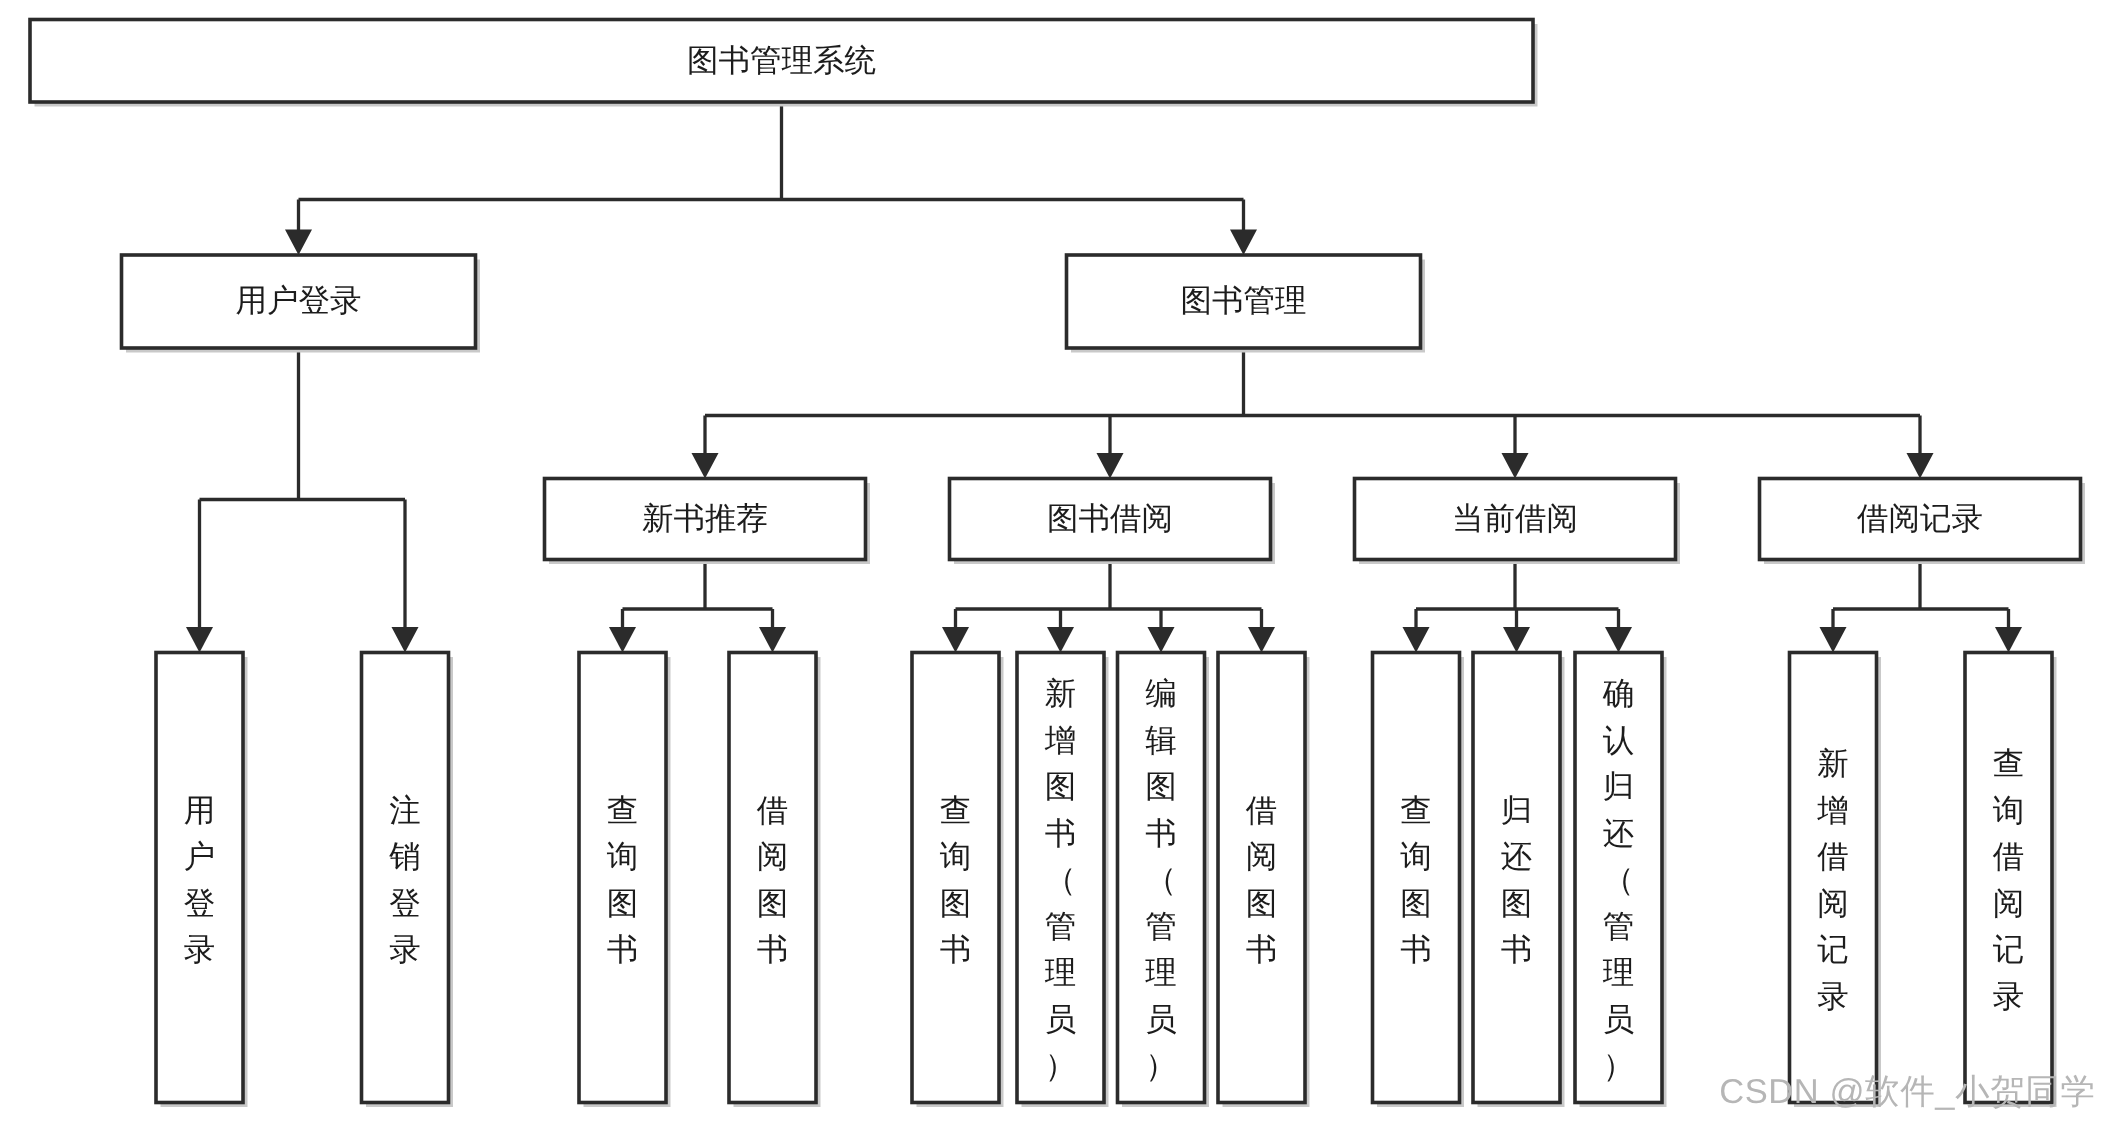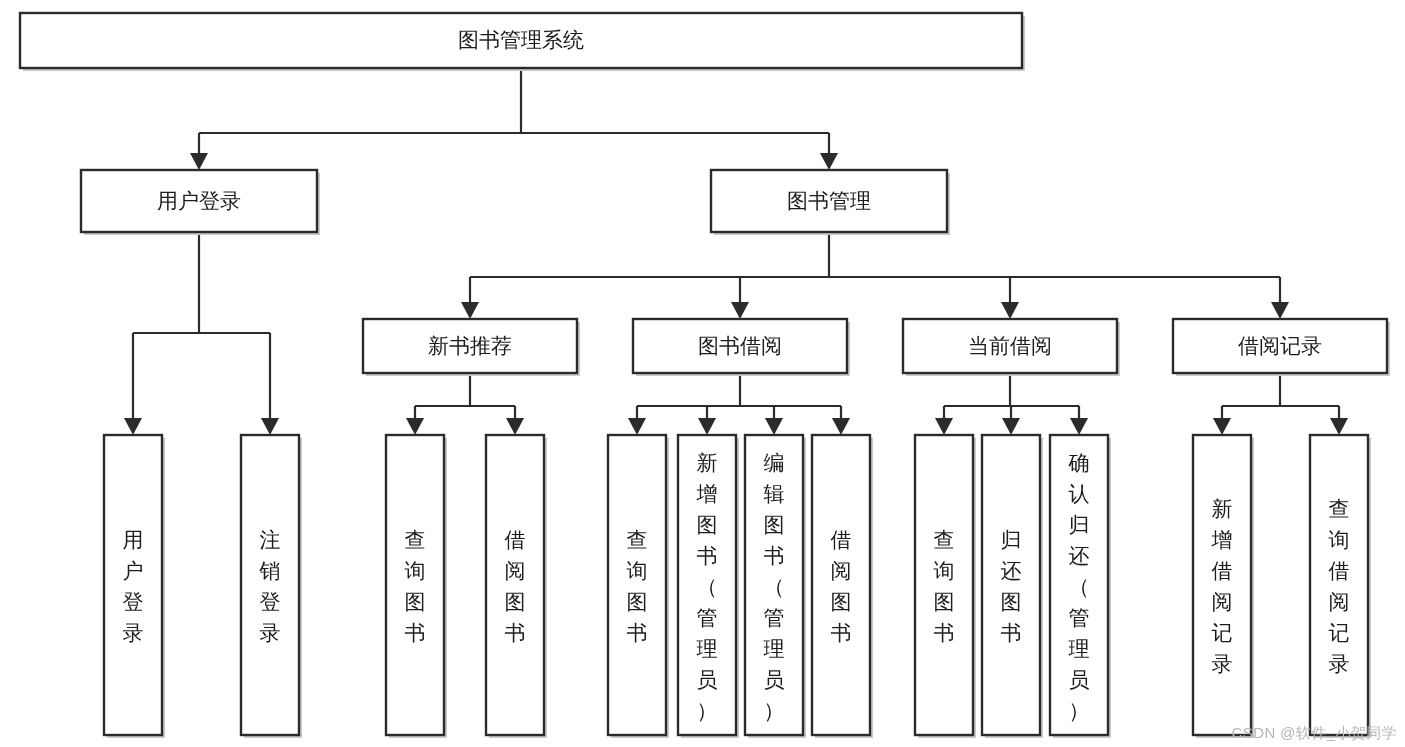--- a/index.html
+++ b/index.html
@@ -19,21 +19,21 @@
     text-anchor:middle;dominant-baseline:middle;
   }
   .leaf-label{
     font-family:"Liberation Sans","DejaVu Sans",sans-serif;
     font-size:21px;fill:#1c1c1c;
     text-anchor:middle;
   }
   .watermark{
     position:absolute;right:8px;bottom:4px;
     font-family:"Liberation Sans","DejaVu Sans",sans-serif;
-    font-size:15px;color:#b6b6b6;white-space:nowrap;
+    font-size:23px;color:#b6b6b6;white-space:nowrap;
     letter-spacing:0.4px;
   }
 </style>
 </head>
 <body>
 
 <svg id="diagram" viewBox="0 0 1405 747">
   <g id="edges-layer">
       <line x1="521" y1="68" x2="521" y2="133" class="edge"></line>
       <line x1="199" y1="133" x2="829" y2="133" class="edge"></line>

